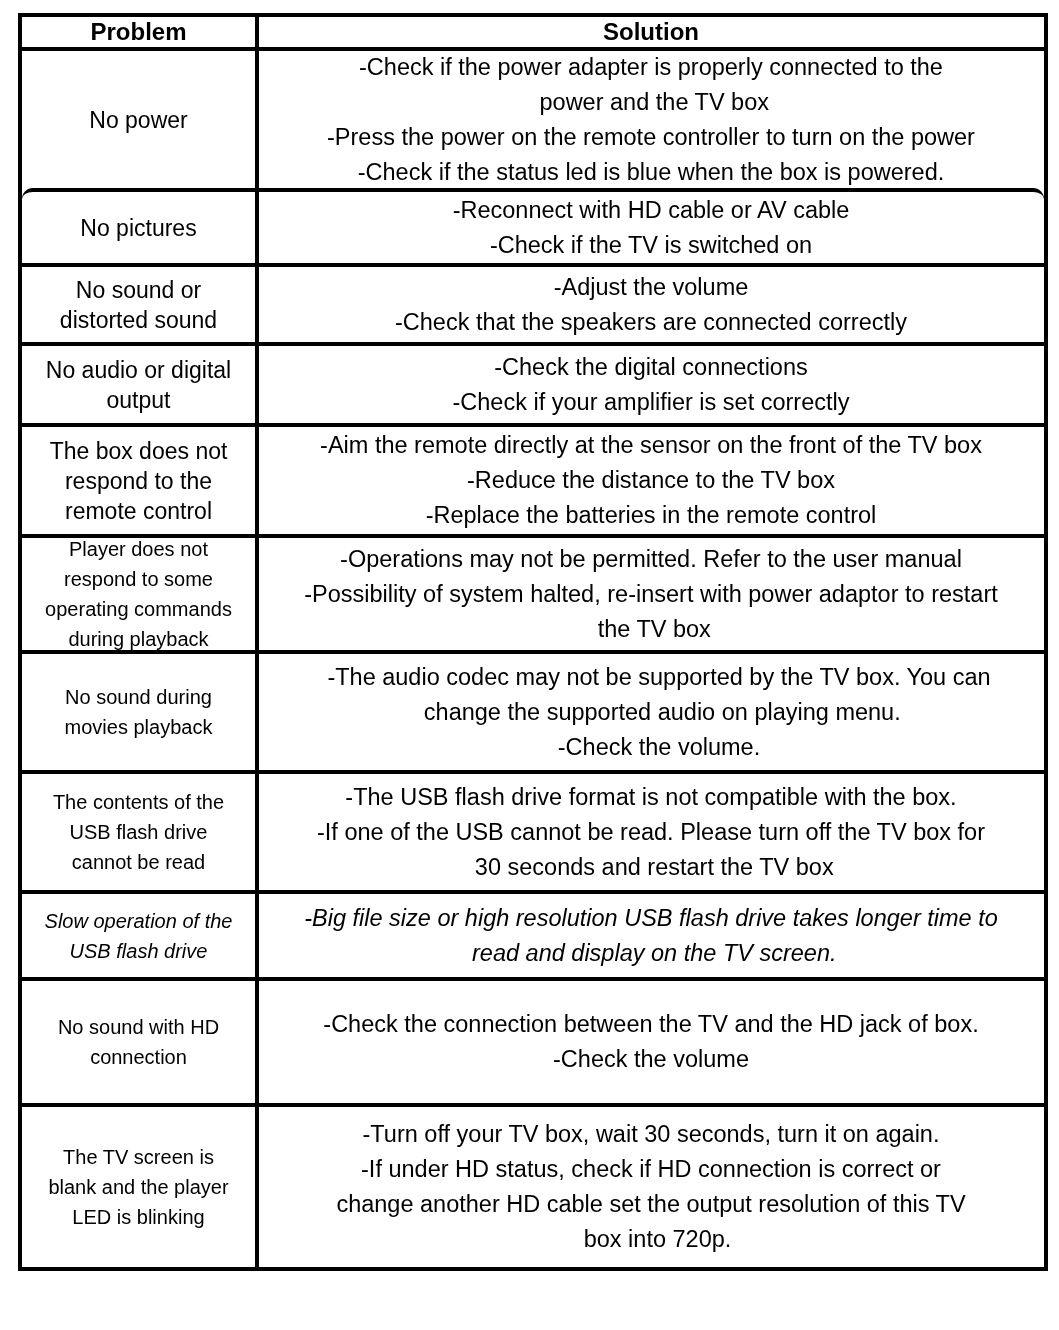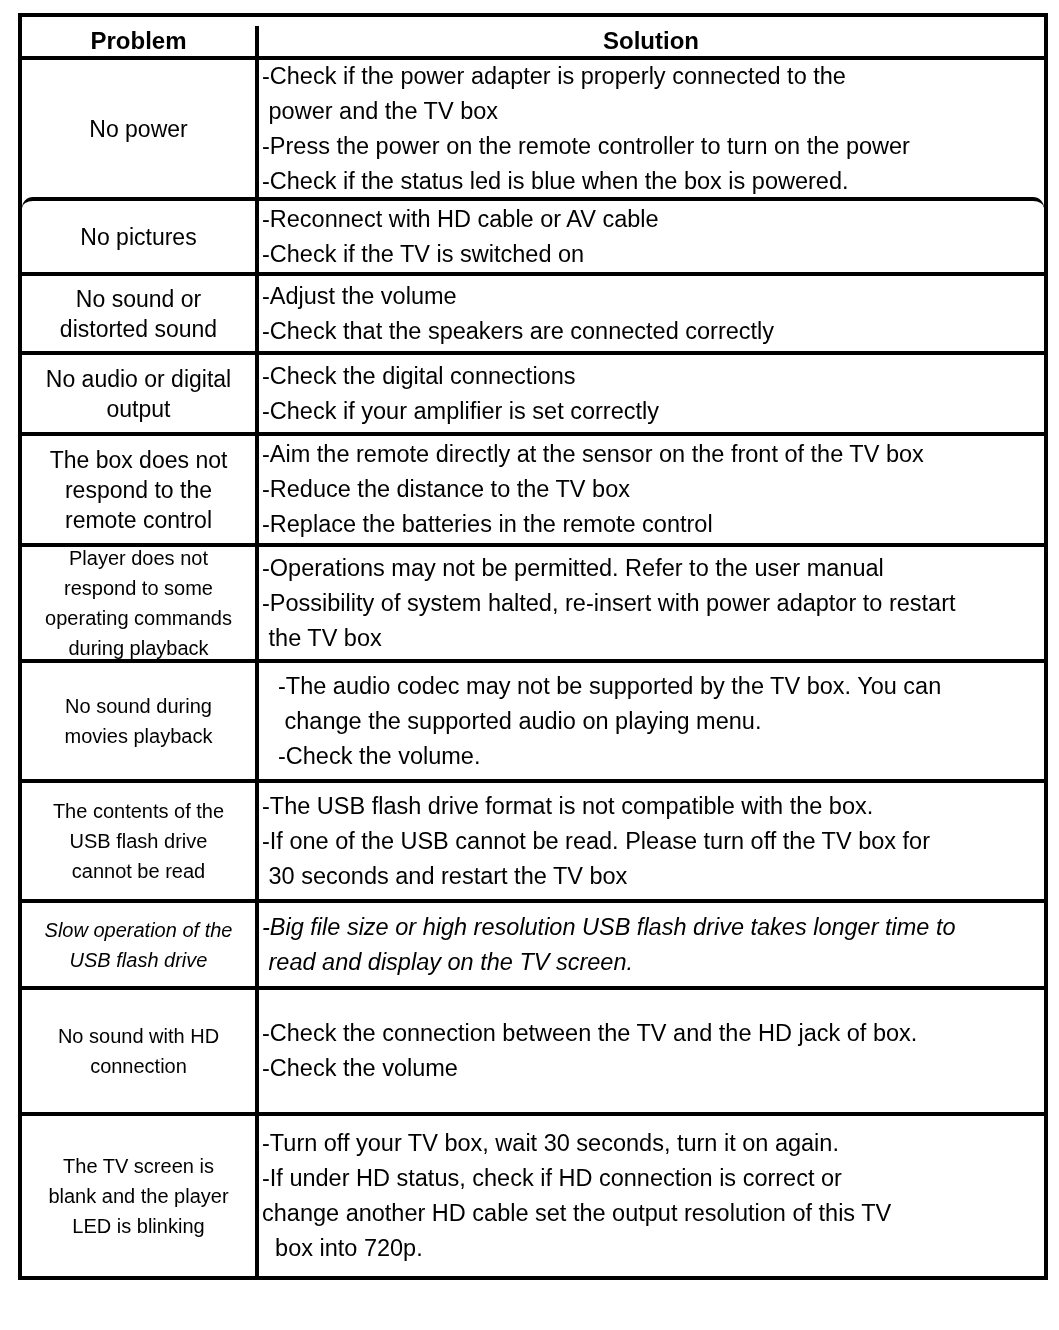--- a/index.html
+++ b/index.html
@@ -1,21 +1,21 @@
 <!DOCTYPE html>
 <html><head>
 <meta charset="utf-8">
 <style>
   html, body { margin:0; padding:0; background:#ffffff; }
   body { width:1059px; height:1330px; position:relative; overflow:hidden; font-family:"Liberation Sans", sans-serif; color:#000; }
   .tbl { position:absolute; left:18px; top:13px; width:1030px; border:4px solid #000; box-sizing:border-box; }
   .row { display:flex; border-top:4px solid #000; box-sizing:border-box; }
-  .row.header { border-top:none; height:30px;margin-top:9px; }
+  .row.header { border-top:none; height:30px; }
   .cell-p { width:237px; border-right:4px solid #000; display:flex; align-items:center; justify-content:center; text-align:center; box-sizing:border-box; font-size:23px; line-height:30px; padding:0 2px; }
-  .cell-s { flex:1; display:flex; flex-direction:column; justify-content:center; box-sizing:border-box; padding:0 4px 0 3px; font-size:23.5px; }
+  .cell-s { flex:1; display:flex; flex-direction:column; justify-content:center; box-sizing:border-box; padding:0 4px 0 3px; font-size:23.5px;align-items:center; }
   .header .cell-p, .header .cell-s { font-weight:bold; font-size:24px; align-items:center; text-align:center; }
   .line { white-space:pre; line-height:35px; }
   .sm { font-size:20px; }
 </style>
 </head>
 <body>
 
 <div class="tbl">
   <div class="row header">
     <div class="cell-p">Problem</div>

